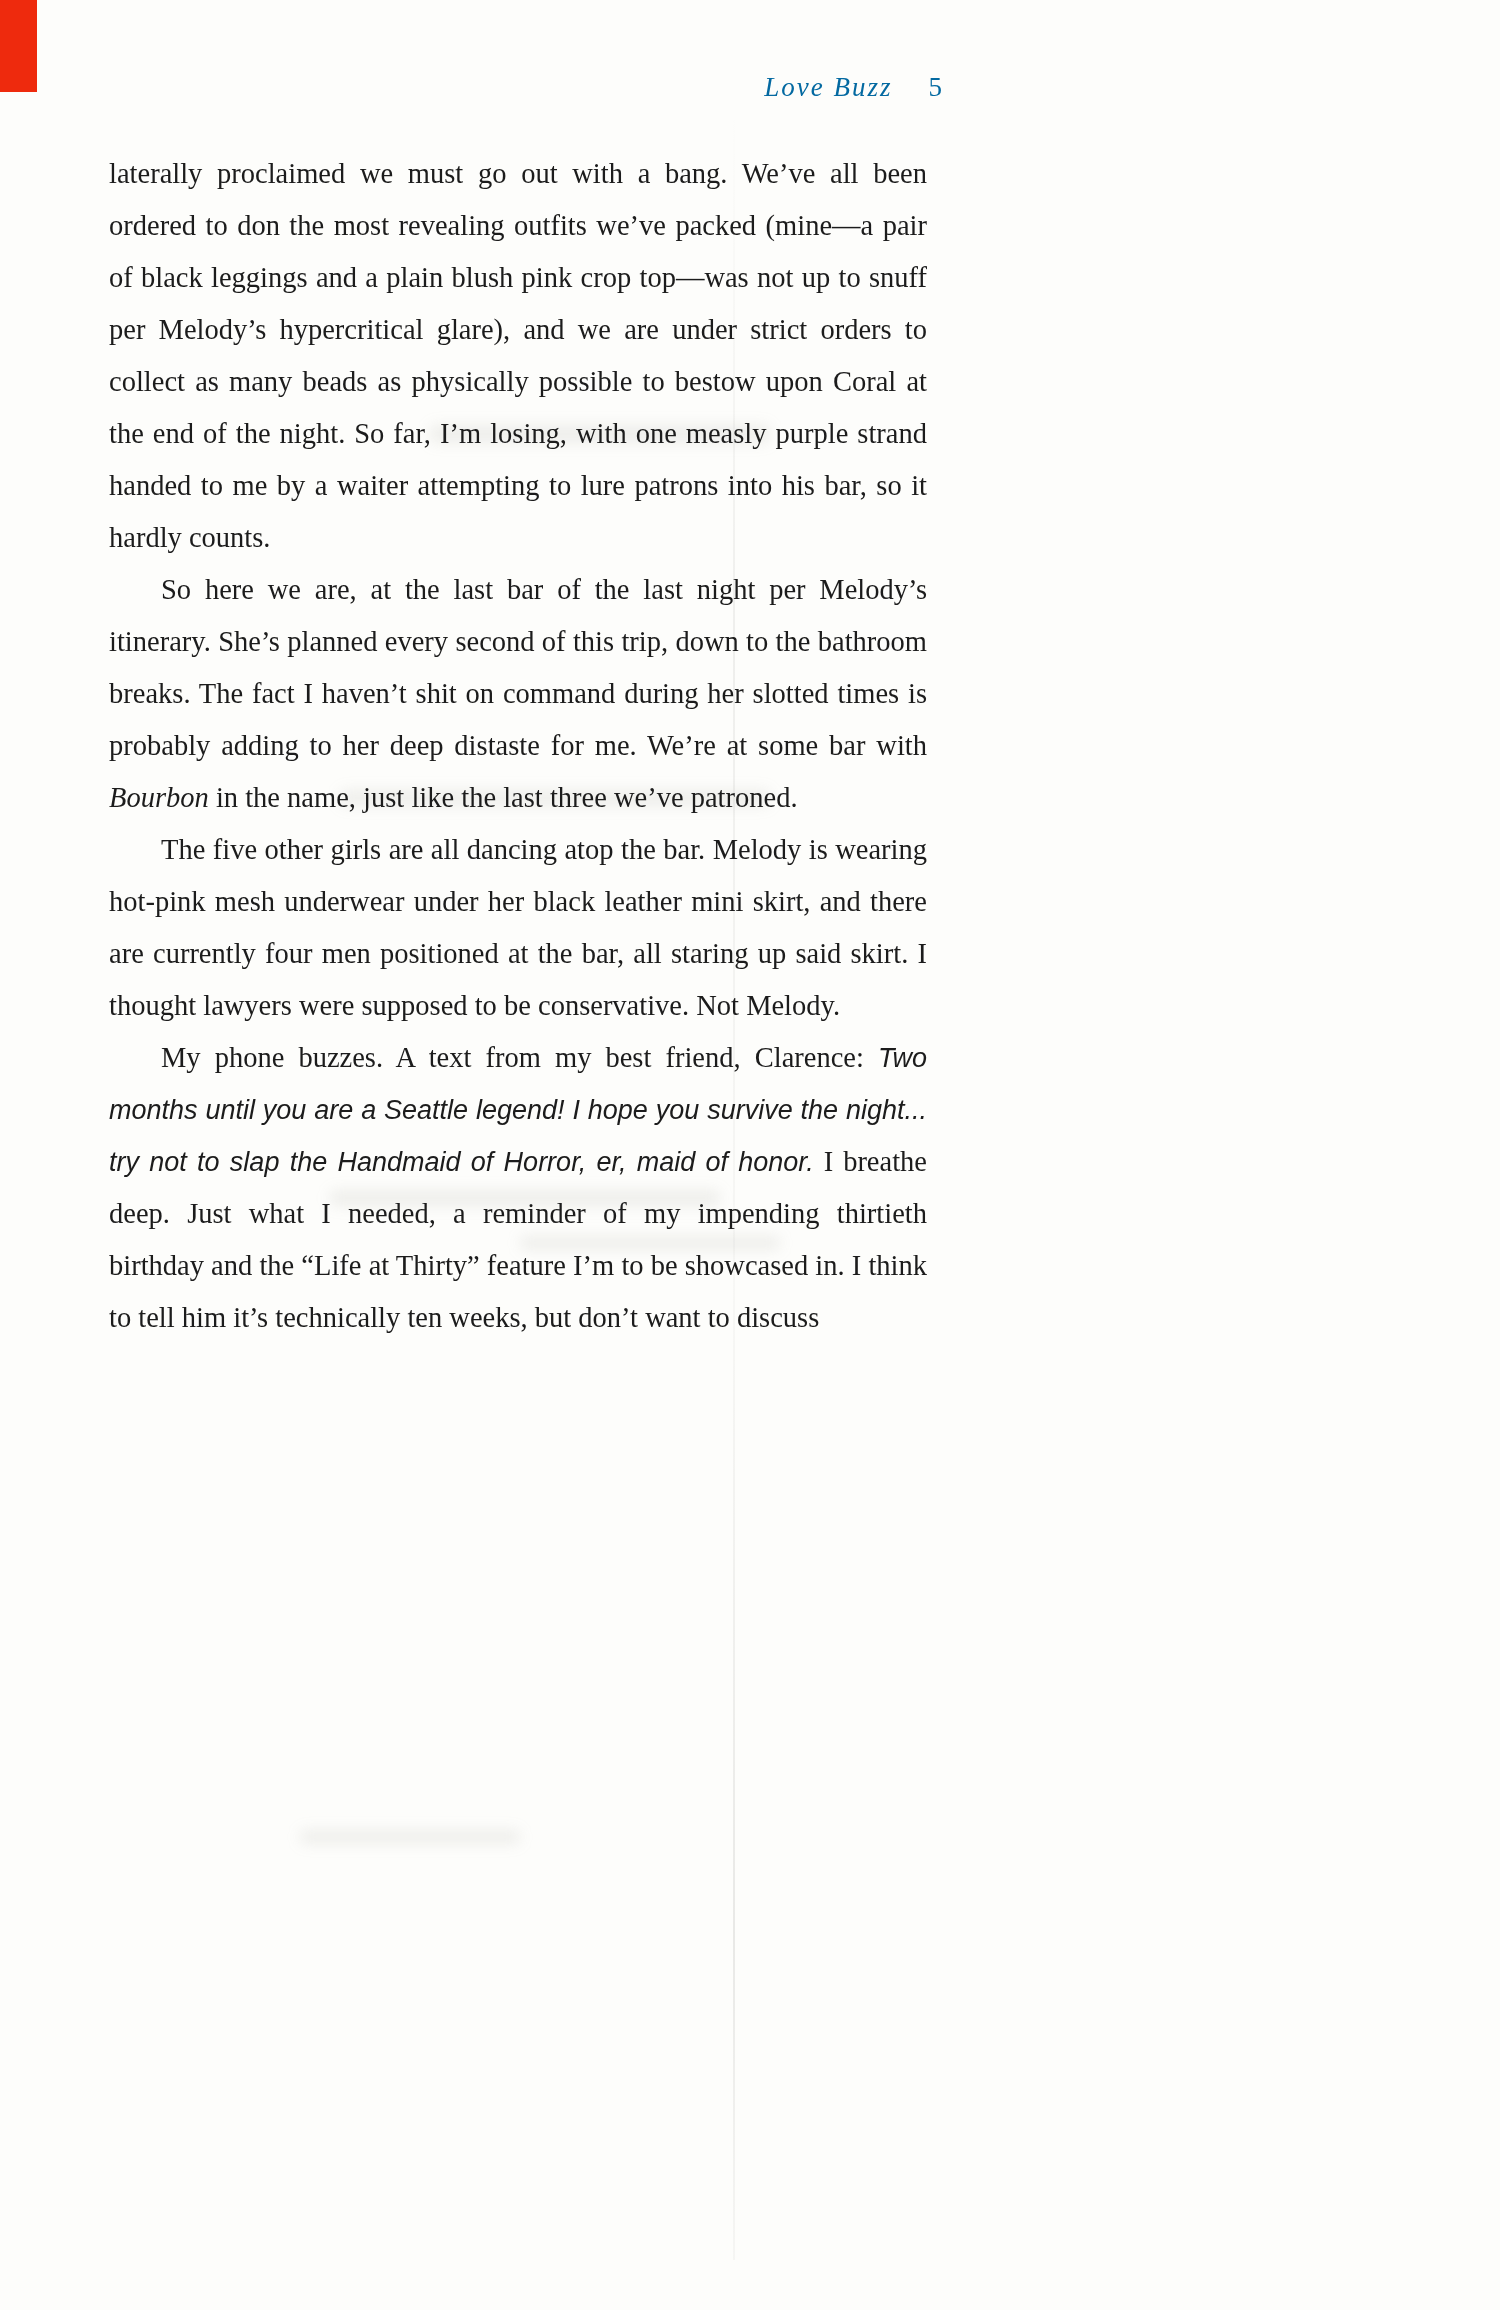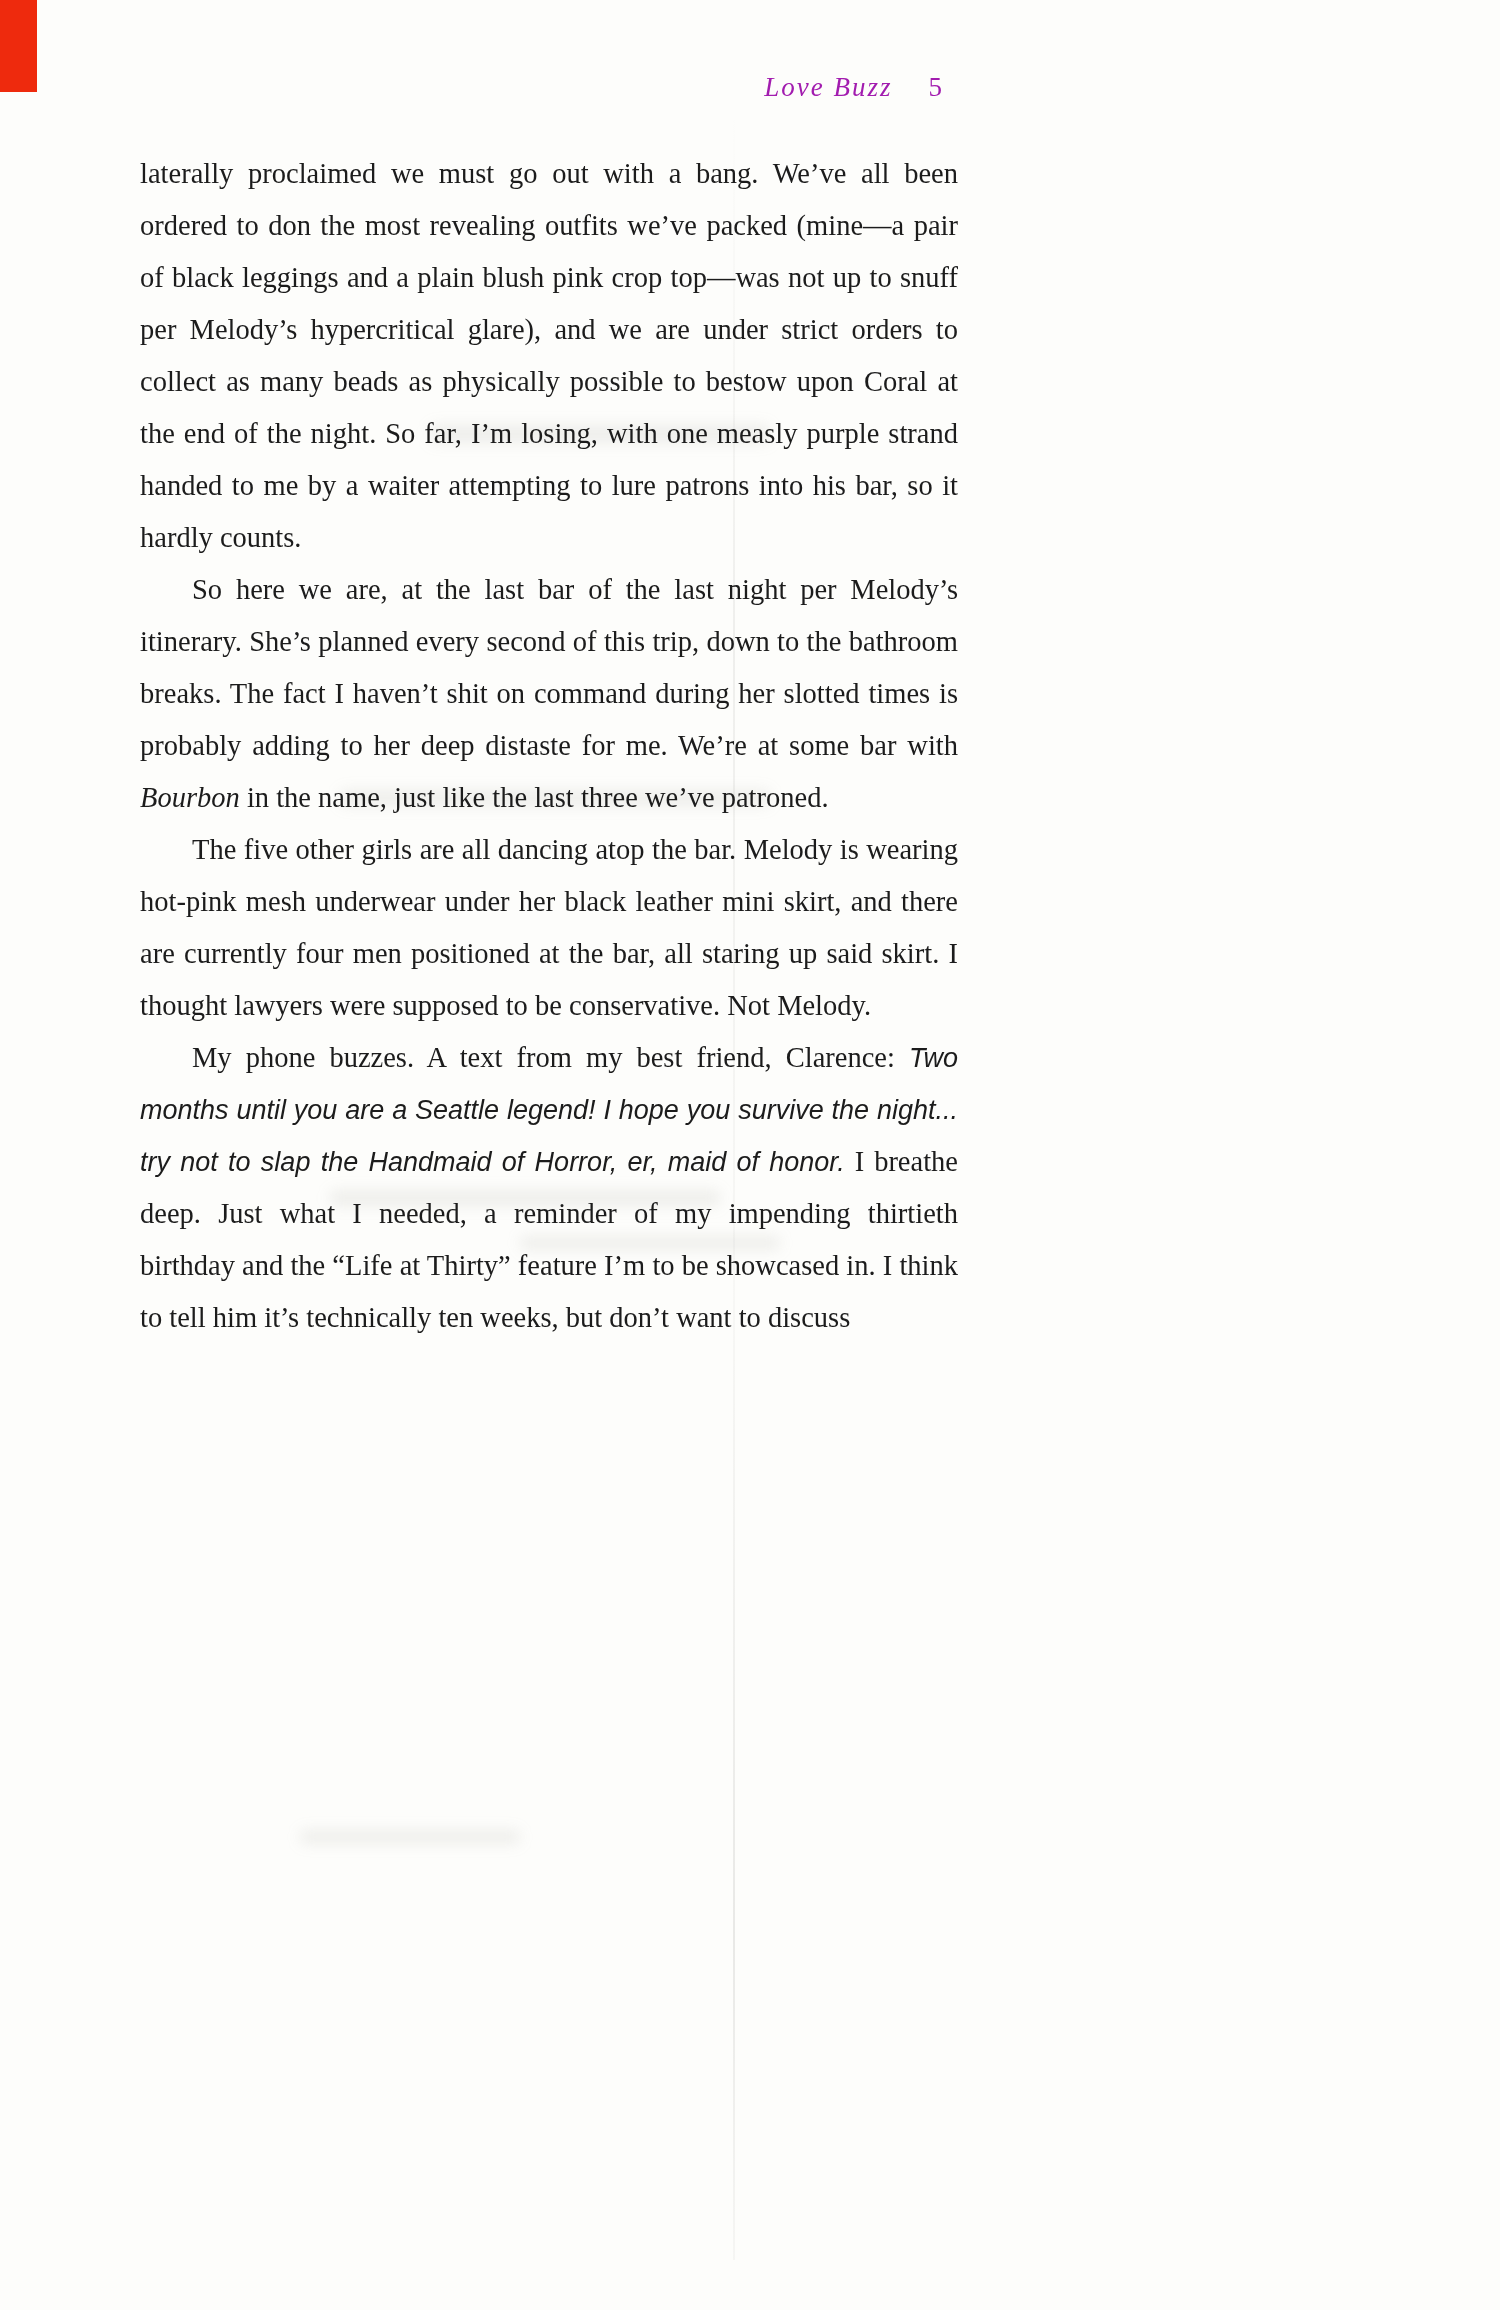--- a/index.html
+++ b/index.html
@@ -53,35 +53,35 @@
   .bleed.b5 { left: 300px; top: 1830px; width: 220px; height: 14px; }
 
   
   .running-head {
     position: absolute;
     left: 125px;
     top: 72px;
     width: 818px;
     text-align: right;
     font-size: 27px;
-    color: #a21caf;
+    color: #0369a1;
   }
   .rh-title {
     font-style: italic;
     letter-spacing: 2px;
   }
   .rh-page {
     margin-left: 36px;
     letter-spacing: 1px;
   }
 
   
   .content {
     position: absolute;
-    left: 140px;
+    left: 109px;
     top: 148px;
     width: 818px;
     font-size: 28.5px;
     line-height: 52px;
     text-align: justify;
     hyphens: auto;
     -webkit-hyphens: auto;
   }
   .para {
     margin: 0;

